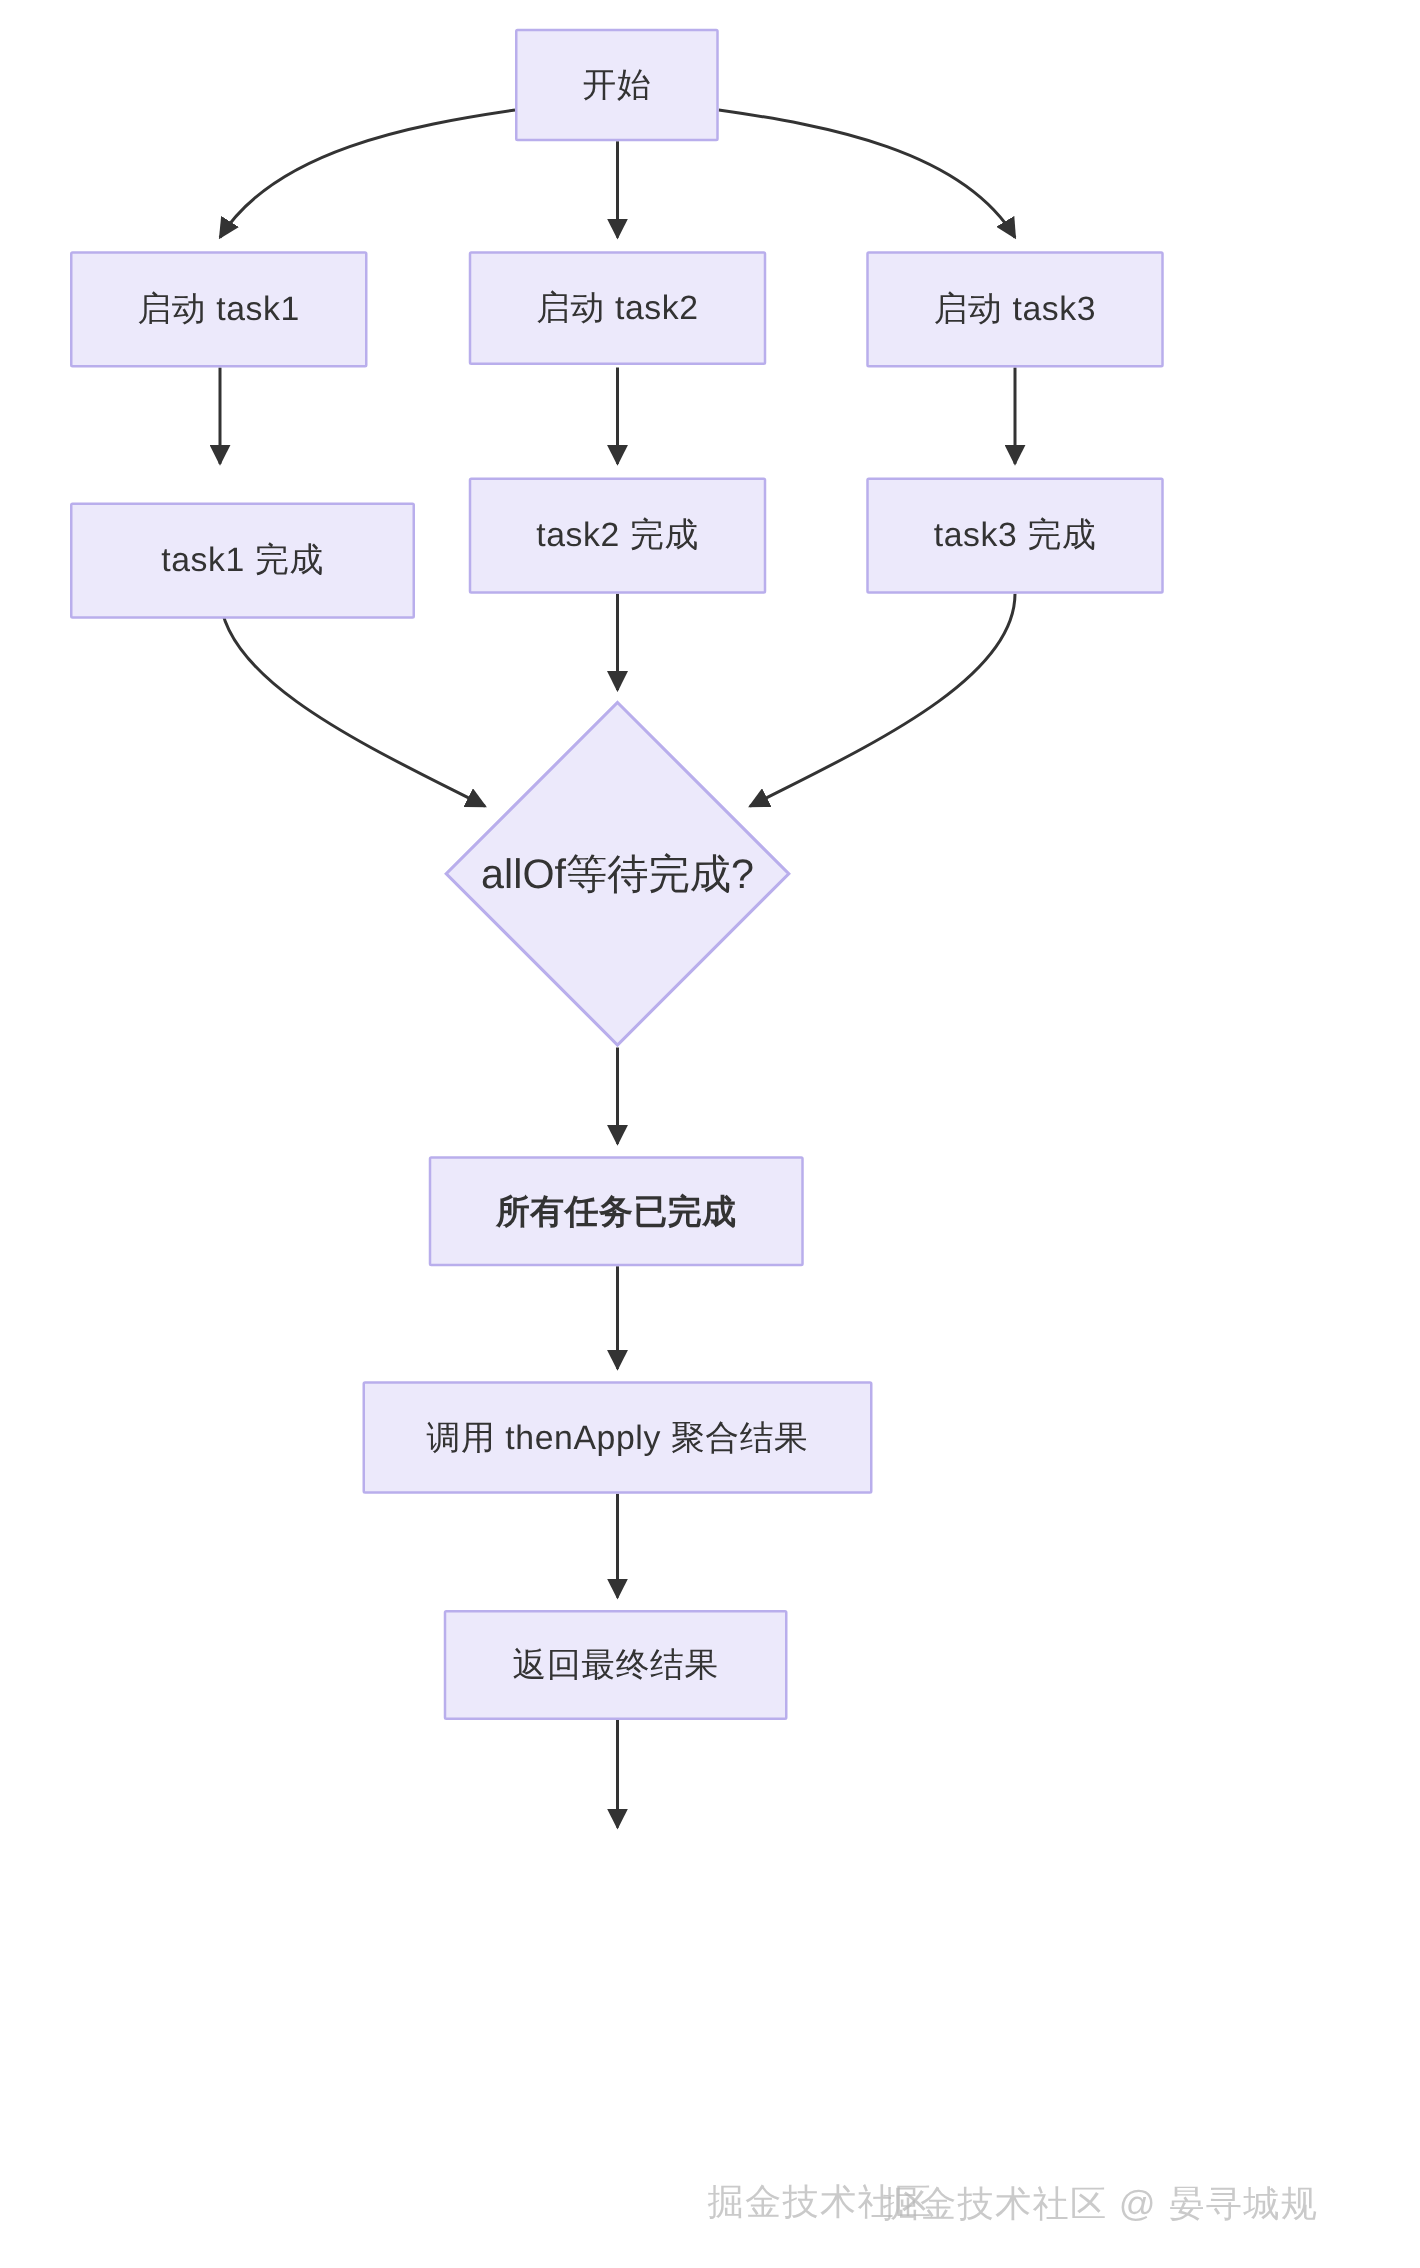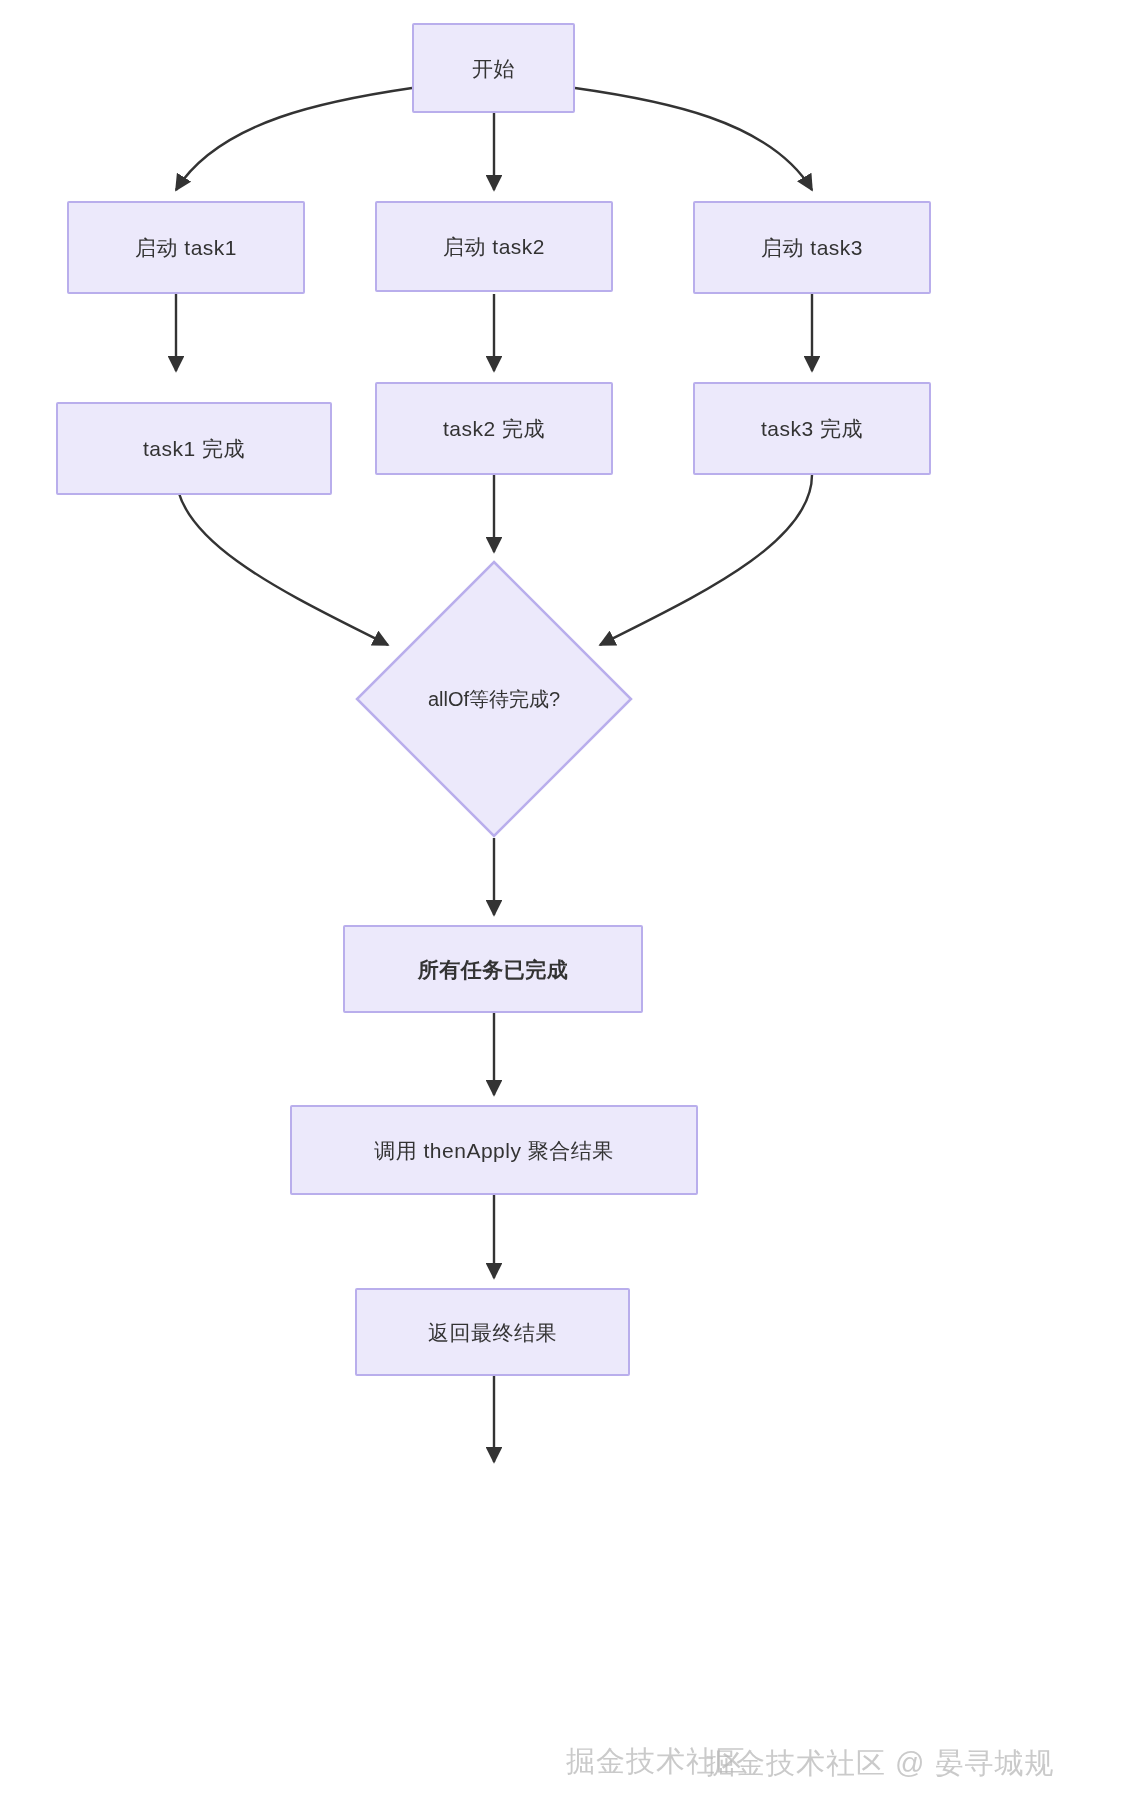--- a/index.html
+++ b/index.html
@@ -28,21 +28,21 @@
   .node {
     position: absolute;
     box-sizing: border-box;
     display: flex;
     align-items: center;
     justify-content: center;
     background: #ece9fb;
     border: 2px solid #b9aeec;
     border-radius: 2px;
     color: #2b2b2b;
-    font-size: 21px;
+    font-size: 27px;
     letter-spacing: 0.5px;
     white-space: nowrap;
   }
   .node-label {
     line-height: 1;
     color: #333333;
   }
   .diamond-wrap {
     position: absolute;
   }
@@ -53,21 +53,21 @@
   }
   .diamond-label {
     position: absolute;
     left: 0;
     top: 0;
     width: 100%;
     height: 100%;
     display: flex;
     align-items: center;
     justify-content: center;
-    font-size: 20px;
+    font-size: 33px;
     color: #333333;
     white-space: nowrap;
   }
   .watermark {
     position: absolute;
     color: #b9b9b9;
     font-size: 29px;
     white-space: nowrap;
     opacity: 0.75;
     letter-spacing: 1px;
@@ -107,21 +107,21 @@
 
     <path d="M 494 1195 L 494 1278" fill="none" stroke="#333333" stroke-width="2.4" marker-end="url(#arrow)"></path>
 
     <path d="M 494 1376 L 494 1462" fill="none" stroke="#333333" stroke-width="2.4" marker-end="url(#arrow)"></path>
   </svg>
 
   <div class="node" style="left:412px; top:23px; width:163px; height:90px;">
     <span class="node-label">开始</span>
   </div>
 
-  <div class="node" style="left:56px; top:201px; width:238px; height:93px;margin-left:11px;">
+  <div class="node" style="left:56px; top:201px; width:238px; height:93px;">
     <span class="node-label">启动 task1</span>
   </div>
 
   <div class="node" style="left:375px; top:201px; width:238px; height:91px;">
     <span class="node-label">启动 task2</span>
   </div>
 
   <div class="node" style="left:693px; top:201px; width:238px; height:93px;text-align:center;">
     <span class="node-label">启动 task3</span>
   </div>

